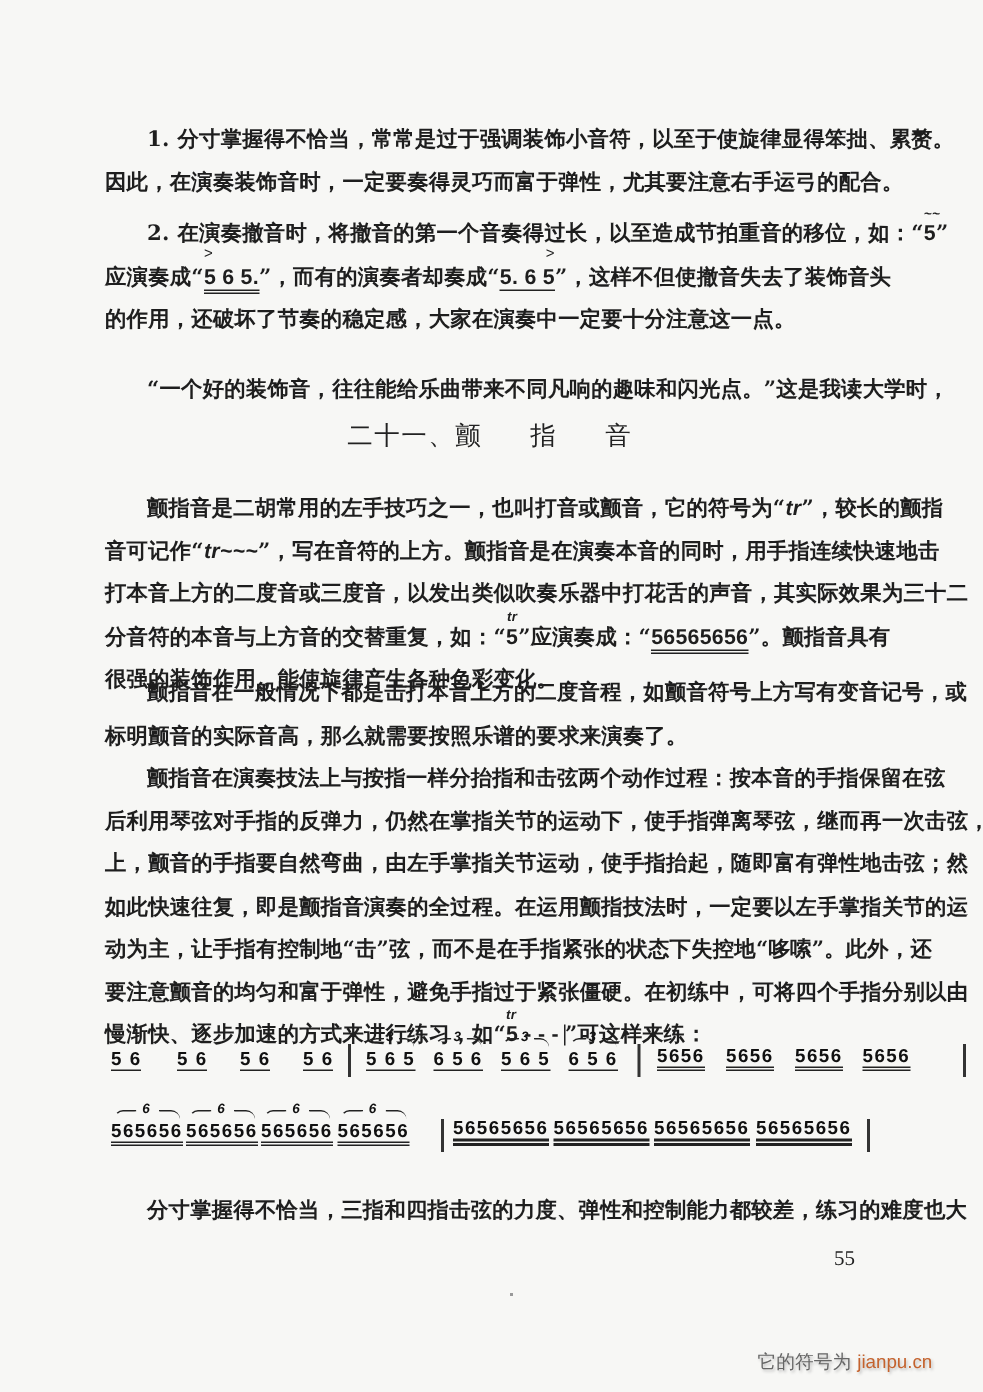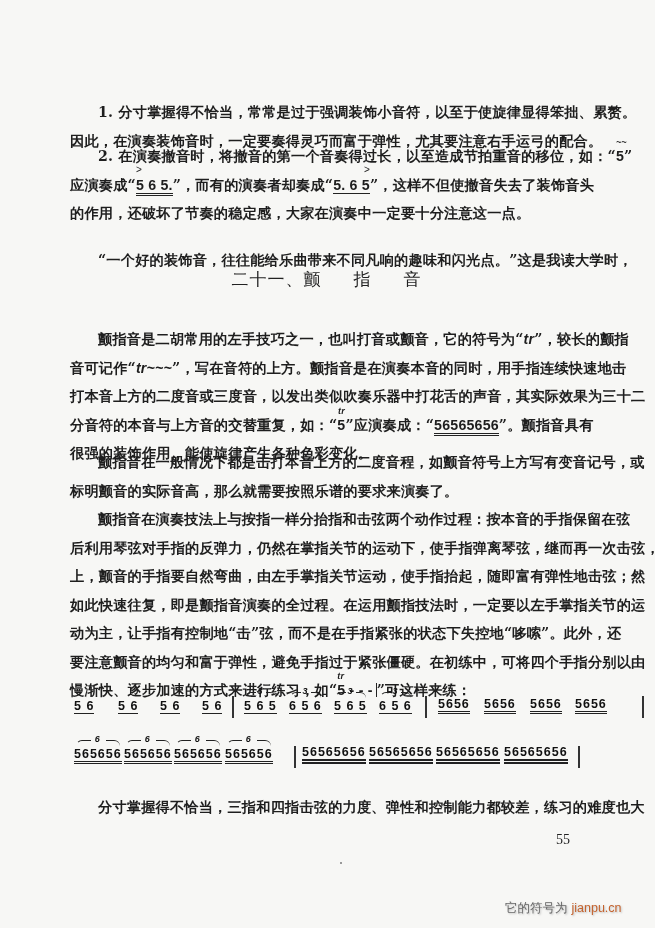--- a/index.html
+++ b/index.html
@@ -21,21 +21,21 @@
     position: relative; display: inline-block; line-height: 1;
   }
   .inote.ul { border-bottom: 1.6px solid #222; padding-bottom: 1px; }
   .inote.dul { border-bottom: 3px double #222; padding-bottom: 1px; }
   .above {
     position: absolute; top: -11px; left: 0; right: 0; text-align: center;
     font-size: 9px; font-style: italic; font-weight: bold;
   }
   .accent-mark { position: absolute; top: -13px; font-size: 10px; font-weight: normal; }
   .heading {
-    position: absolute; top: 268px; left: 0; width: 653px; text-align: center;
+    position: absolute; top: 279px; left: 0; width: 653px; text-align: center;
     font-size: 17px; font-weight: normal; letter-spacing: 1px; color: #222;
   }
   .heading .gap { display: inline-block; width: 32px; }
   .score-row { position: absolute; left: 72px; width: 520px; height: 40px; }
   .grp {
     position: absolute; bottom: 6px;
     font-family: "Liberation Sans", "DejaVu Sans", sans-serif; font-weight: bold;
     font-size: 12.5px; letter-spacing: 1px; line-height: 1; color: #111;
   }
   .grp.u1 { border-bottom: 1.6px solid #222; padding-bottom: 1px; }
@@ -60,21 +60,21 @@
     font-family: "DejaVu Serif", serif; color: #666; text-shadow: 1px 1px 2px #bbb;
   }
   .watermark .site { color: #c4622d; font-family: "Liberation Sans", sans-serif; }
   .dot-speck { position: absolute; left: 340px; top: 862px; width: 2px; height: 2px; background: #999; }
 </style>
 </head>
 <body>
 
 <div class="page">
 
-  <div class="para" style="top:98px;text-align:center;">
+  <div class="para" style="top:79px;text-align:center;">
     <span class="line" style="padding-left:28px;">1. 分寸掌握得不恰当，常常是过于强调装饰小音符，以至于使旋律显得笨拙、累赘。</span>
     <span class="line">因此，在演奏装饰音时，一定要奏得灵巧而富于弹性，尤其要注意右手运弓的配合。</span>
   </div>
 
   <div class="para" style="top:142px;">
     <span class="line" style="padding-left:28px;">
       <span>2. 在演奏撤音时，将撤音的第一个音奏得过长，以至造成节拍重音的移位，如：“</span><span class="inote"><span class="above">~~</span><span>5</span></span><span>”</span>
     </span>
     <span class="line">
       <span>应演奏成“</span><span class="inote dul"><span class="accent-mark" style="left:0;">&gt;</span><span>5 6 5.</span></span><span>”，而有的演奏者却奏成“</span><span class="inote ul"><span class="accent-mark" style="right:0;">&gt;</span><span>5. 6 5</span></span><span>”，这样不但使撤音失去了装饰音头</span>

